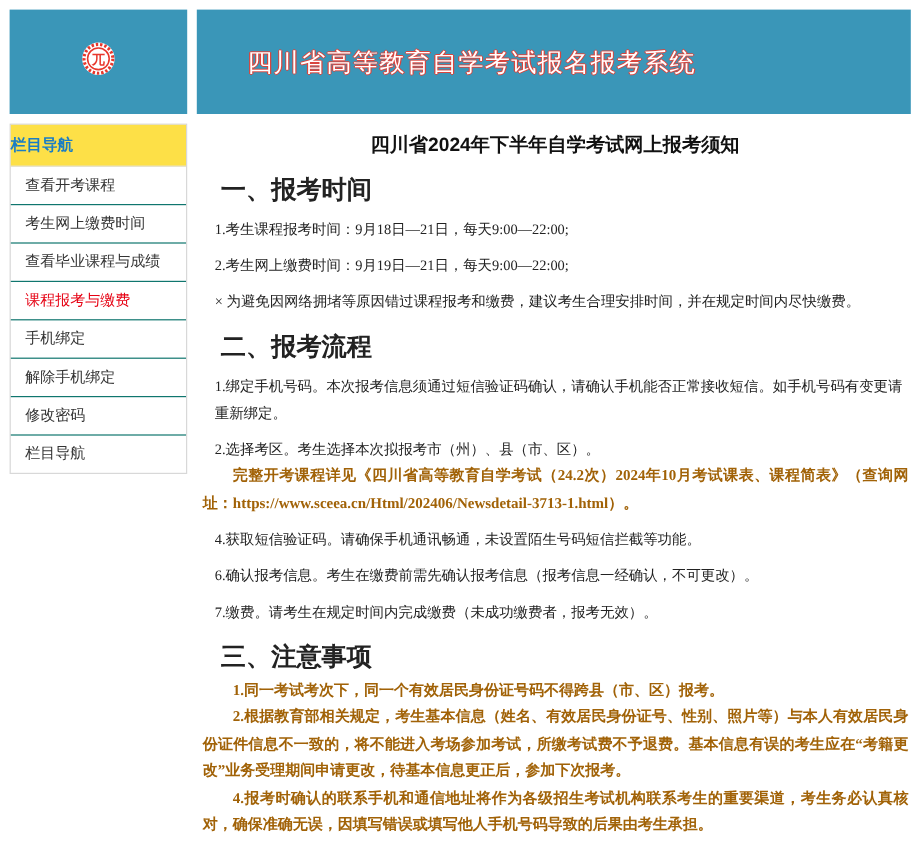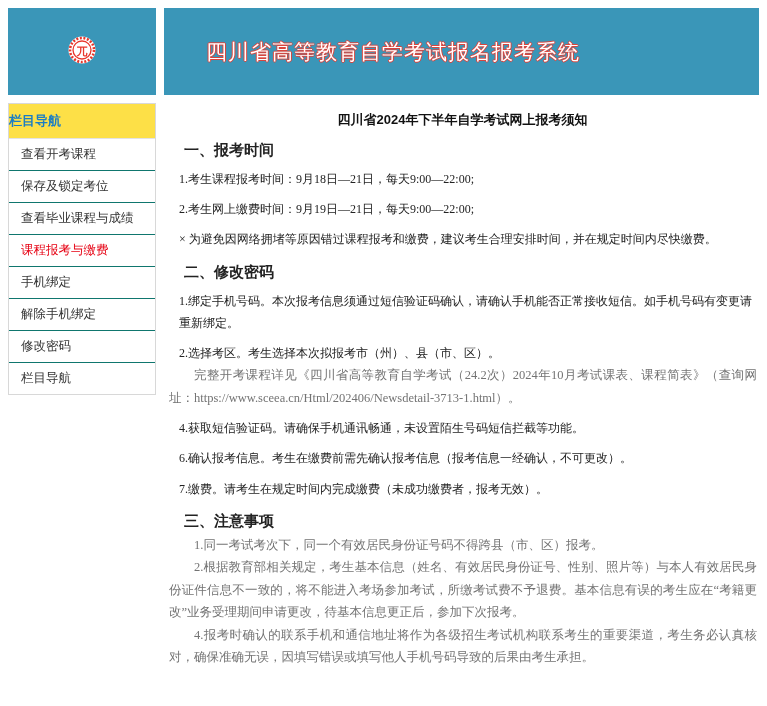--- a/index.html
+++ b/index.html
@@ -19,26 +19,26 @@
   .content-row { display:flex; gap:8px; margin:8px 8px 0 8px; align-items:flex-start; }
   .sidebar { width:148px; flex:none; border:1px solid #d8d8d8; box-sizing:border-box; background:#fff; }
   .sidebar-header { text-align:left; padding:8px 0; color:#1a7dc5; font-weight:bold; font-size:13px;
     border-bottom:1px solid #e3e3e3; background:#fde047; }
   .sidebar-item { padding:7px 0 7px 12px; font-size:12.5px; color:#333; border-bottom:1px solid #0f766e; cursor:pointer; }
   .sidebar-item:last-child { border-bottom:none; }
   .sidebar-item.active { color:#e60012; font-weight:normal; }
 
   
   .main { flex:1; padding-left:2px; }
-  .notice-title { text-align:center; font-size:13px; font-weight:bold; color:#111; margin:8px 0 4px; }
-  .section-heading { font-size:15px; font-weight:bold; color:#222; margin:12px 0 3px 18px; }
+  .notice-title { text-align:center; font-size:16px; font-weight:bold; color:#111; margin:8px 0 4px; }
+  .section-heading { font-size:21px; font-weight:bold; color:#222; margin:12px 0 3px 18px; }
   .line { font-size:12px; color:#222; line-height:1.85; margin:8px 0 0 13px;
     font-family:"Liberation Serif","DejaVu Serif",serif; }
-  .para { font-size:12.5px; color:#737373; line-height:1.8; margin:0 2px 0 3px; text-indent:2em; text-align:justify;
-    font-family:"Liberation Serif","DejaVu Serif",serif; word-break:break-all; }
+  .para { font-size:12.5px; color:#a16207; line-height:1.8; margin:0 2px 0 3px; text-indent:2em; text-align:justify;
+    font-family:"Liberation Serif","DejaVu Serif",serif; word-break:break-all;font-weight:bold; }
 </style>
 </head>
 <body>
 
 <div class="page">
 
   <div class="header-row">
     <div class="logo-block">
       <span>
         <svg width="30" height="30" viewBox="0 0 30 30">
@@ -52,38 +52,38 @@
     <div class="title-block">
       <span class="sys-title">四川省高等教育自学考试报名报考系统</span>
     </div>
   </div>
 
   <div class="content-row">
 
     <div class="sidebar">
       <div class="sidebar-header">栏目导航</div>
       <div class="sidebar-item">查看开考课程</div>
-      <div class="sidebar-item">保存及锁定考位</div>
+      <div class="sidebar-item">考生网上缴费时间</div>
       <div class="sidebar-item">查看毕业课程与成绩</div>
       <div class="sidebar-item active">课程报考与缴费</div>
       <div class="sidebar-item">手机绑定</div>
       <div class="sidebar-item">解除手机绑定</div>
       <div class="sidebar-item">修改密码</div>
       <div class="sidebar-item">栏目导航</div>
     </div>
 
     <div class="main">
       <h1 class="notice-title">四川省2024年下半年自学考试网上报考须知</h1>
 
       <h2 class="section-heading">一、报考时间</h2>
       <p class="line">1.考生课程报考时间：9月18日—21日，每天9:00—22:00;</p>
       <p class="line">2.考生网上缴费时间：9月19日—21日，每天9:00—22:00;</p>
       <p class="line">× 为避免因网络拥堵等原因错过课程报考和缴费，建议考生合理安排时间，并在规定时间内尽快缴费。</p>
 
-      <h2 class="section-heading">二、修改密码</h2>
+      <h2 class="section-heading">二、报考流程</h2>
       <p class="line">1.绑定手机号码。本次报考信息须通过短信验证码确认，请确认手机能否正常接收短信。如手机号码有变更请重新绑定。</p>
       <p class="line">2.选择考区。考生选择本次拟报考市（州）、县（市、区）。</p>
       <p class="para">完整开考课程详见《四川省高等教育自学考试（24.2次）2024年10月考试课表、课程简表》（查询网址：https://www.sceea.cn/Html/202406/Newsdetail-3713-1.html）。</p>
       <p class="line">4.获取短信验证码。请确保手机通讯畅通，未设置陌生号码短信拦截等功能。</p>
       <p class="line">6.确认报考信息。考生在缴费前需先确认报考信息（报考信息一经确认，不可更改）。</p>
       <p class="line">7.缴费。请考生在规定时间内完成缴费（未成功缴费者，报考无效）。</p>
 
       <h2 class="section-heading">三、注意事项</h2>
       <p class="para">1.同一考试考次下，同一个有效居民身份证号码不得跨县（市、区）报考。</p>
       <p class="para">2.根据教育部相关规定，考生基本信息（姓名、有效居民身份证号、性别、照片等）与本人有效居民身份证件信息不一致的，将不能进入考场参加考试，所缴考试费不予退费。基本信息有误的考生应在“考籍更改”业务受理期间申请更改，待基本信息更正后，参加下次报考。</p>

